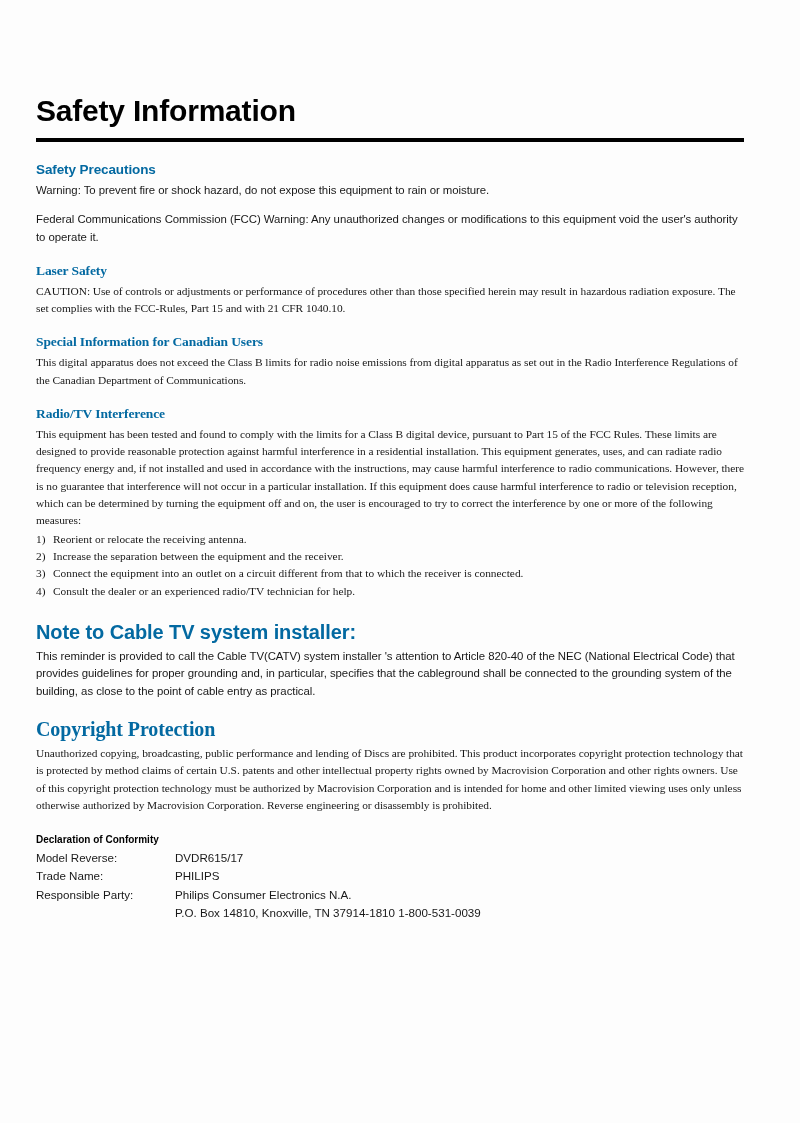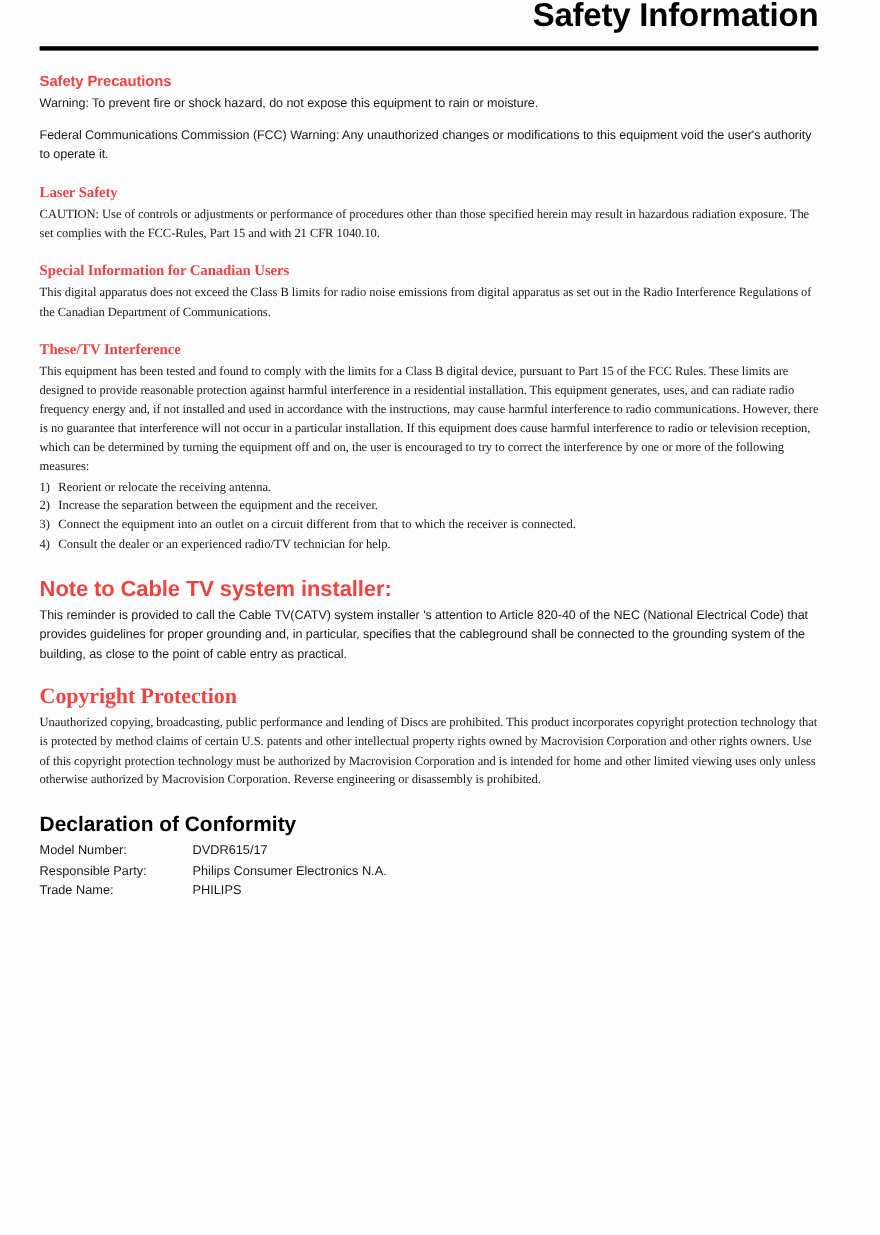--- a/index.html
+++ b/index.html
@@ -32,38 +32,38 @@
     width: 708px;
   }
 
   
   .doc-title {
     font-size: 30px;
     font-weight: bold;
     letter-spacing: -0.2px;
     color: #000;
     margin: 0;
+    padding-top: 96px;
     line-height: 1.0;
-    text-align: right;
   }
   .title-rule {
     margin-top: 12px;
     height: 4px;
     background: #000;
     width: 708px;
   }
 
   
   .section {
     margin-top: 19px;
   }
   .sec-heading {
     font-size: 13.5px;
     font-weight: bold;
-    color: #ef4444;
+    color: #0369a1;
     margin: 0 0 3px 0;
     line-height: 1.25;
     letter-spacing: -0.1px;
   }
   .sec-heading.large {
     font-size: 20px;
   }
   .body-text {
     font-size: 11.4px;
     line-height: 1.52;
@@ -93,21 +93,21 @@
     width: 17px;
     flex: 0 0 17px;
     white-space: nowrap;
   }
   .num-list .txt {
     flex: 1 1 auto;
   }
 
   
   .decl-heading {
-    font-size: 19px;
+    font-size: 10px;
     font-weight: bold;
     color: #000;
     margin: 0 0 2px 0;
     line-height: 1.25;
   }
   .decl-table {
     border-collapse: collapse;
     font-size: 11.6px;
     line-height: 1.5;
     color: #181818;
@@ -148,21 +148,21 @@
       <h2 class="sec-heading">Laser Safety</h2>
       <p class="body-text">CAUTION: Use of controls or adjustments or performance of procedures other than those specified herein may result in hazardous radiation exposure. The set complies with the FCC-Rules, Part 15 and with 21 CFR 1040.10.</p>
     </div>
 
     <div class="section gap-sm">
       <h2 class="sec-heading">Special Information for Canadian Users</h2>
       <p class="body-text">This digital apparatus does not exceed the Class B limits for radio noise emissions from digital apparatus as set out in the Radio Interference Regulations of the Canadian Department of Communications.</p>
     </div>
 
     <div class="section gap-sm">
-      <h2 class="sec-heading">These/TV Interference</h2>
+      <h2 class="sec-heading">Radio/TV Interference</h2>
       <p class="body-text">This equipment has been tested and found to comply with the limits for a Class B digital device, pursuant to Part 15 of the FCC Rules. These limits are designed to provide reasonable protection against harmful interference in a residential installation. This equipment generates, uses, and can radiate radio frequency energy and, if not installed and used in accordance with the instructions, may cause harmful interference to radio communications. However, there is no guarantee that interference will not occur in a particular installation. If this equipment does cause harmful interference to radio or television reception, which can be determined by turning the equipment off and on, the user is encouraged to try to correct the interference by one or more of the following measures:</p>
       <ul class="num-list">
         <li>
           <span class="num">1)</span>
           <span class="txt">Reorient or relocate the receiving antenna.</span>
         </li>
         <li>
           <span class="num">2)</span>
           <span class="txt">Increase the separation between the equipment and the receiver.</span>
         </li>
@@ -185,29 +185,33 @@
     <div class="section gap-sm">
       <h2 class="sec-heading large">Copyright Protection</h2>
       <p class="body-text">Unauthorized copying, broadcasting, public performance and lending of Discs are prohibited. This product incorporates copyright protection technology that is protected by method claims of certain U.S. patents and other intellectual property rights owned by Macrovision Corporation and other rights owners. Use of this copyright protection technology must be authorized by Macrovision Corporation and is intended for home and other limited viewing uses only unless otherwise authorized by Macrovision Corporation. Reverse engineering or disassembly is prohibited.</p>
     </div>
 
     <div class="section gap-md">
       <h2 class="decl-heading">Declaration of Conformity</h2>
       <table class="decl-table">
         <tbody>
           <tr>
-            <td class="label">Model Number:</td>
+            <td class="label">Model Reverse:</td>
             <td class="value">DVDR615/17</td>
+          </tr>
+          <tr>
+            <td class="label">Trade Name:</td>
+            <td class="value">PHILIPS</td>
           </tr>
           <tr>
             <td class="label">Responsible Party:</td>
             <td class="value">Philips Consumer Electronics N.A.</td>
           </tr>
           <tr>
-            <td class="label">Trade Name:</td>
-            <td class="value">PHILIPS</td>
+            <td class="label"></td>
+            <td class="value">P.O. Box 14810, Knoxville, TN 37914-1810 1-800-531-0039</td>
           </tr>
         </tbody>
       </table>
     </div>
 
   </div>
 </div>
 
 </body></html>

